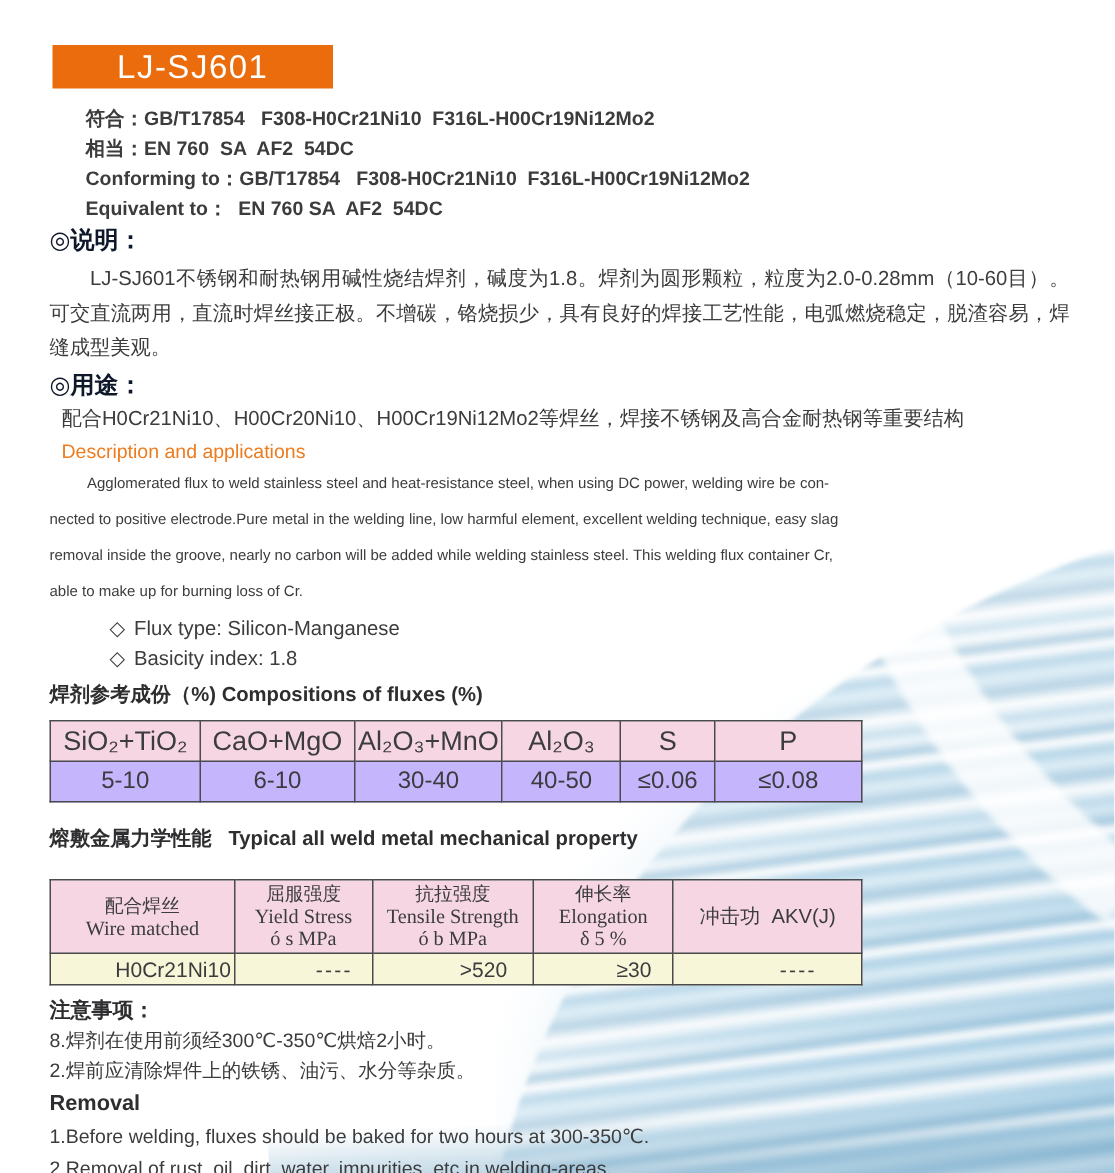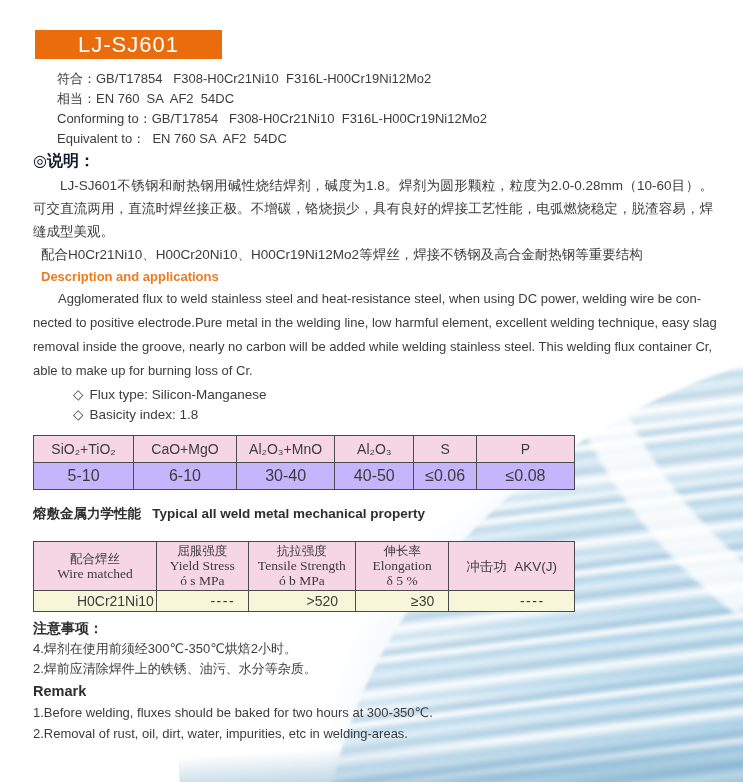--- a/index.html
+++ b/index.html
@@ -42,42 +42,42 @@
   
   .content { position:relative; z-index:1; padding:30px 30px 0 33px; }
   .pre { white-space:pre-wrap; }
 
   .title-box {
     width:187px; height:29px; background:#ea6c0c; margin-left:2px;
     display:flex; align-items:center; justify-content:center;
   }
   .title-box span { color:#ffffff; font-size:22px; letter-spacing:1px; }
 
-  .standards { margin:13px 0 0 24px; font-size:13px; line-height:14px; }
+  .standards { margin:13px 0 0 24px; font-size:13px; line-height:14px;font-weight:bold; }
   .standards div { margin-bottom:6px; }
 
   .h-orange { color:#0f172a; font-size:16px; font-weight:bold; line-height:18px; margin-top:6px; }
   .zh-para { margin-top:4px; font-size:13.5px; line-height:23px; text-indent:2em; text-align:justify; }
   .usage-line { margin:4px 0 0 8px; font-size:13.5px; line-height:15px; }
-  .desc-en-h { color:#ee7b1d; font-size:13px; line-height:14px; margin:8px 0 0 8px; font-weight:bold; }
-  .en-para { margin-top:3px; font-size:13px; }
+  .desc-en-h { color:#ee7b1d; font-size:13px; line-height:14px; margin:8px 0 0 8px; font-weight:normal; }
+  .en-para { margin-top:3px; font-size:10px; }
   .en-para div { line-height:24px; white-space:nowrap; }
   .en-para div:first-child { padding-left:25px; }
 
   .features { margin:2px 0 0 40px; font-size:13.5px; line-height:20px; }
   .features .blt { margin-right:6px; }
 
   .tbl-title { margin-top:6px; font-size:13.5px; font-weight:bold; line-height:15px; color:#2e2e30; }
   .tbl-title2 { margin-top:16px; font-size:13.5px; font-weight:bold; line-height:15px; color:#2e2e30; }
 
   table { border-collapse:collapse; width:542px; table-layout:fixed; }
   table, th, td { border:1.6px solid #4b4b4d; }
   th, td { text-align:center; vertical-align:middle; font-weight:normal; }
   .t1 { margin-top:10px; }
-  .t1 th { background:#f5d6e2; height:27px; font-size:14px; }
+  .t1 th { background:#f5d6e2; height:27px; font-size:18px; }
   .t1 td { background:#c4b5fd; height:27px; font-size:16px; }
   .t2 { margin-top:20px; }
   .t2 th { background:#f5d6e2; height:45px; padding:2px 0; }
   .t2 td { background:#f8f6d8; height:21px; font-size:14px;padding-left:41px; }
   .t2 .h-zh { display:block; font-size:12.5px; line-height:14px; }
   .t2 .h-en { display:block; font-size:13.5px; line-height:15px; white-space:pre-wrap;font-family:Liberation Serif, serif; }
   .t2 .h-one { font-size:13.5px; white-space:pre-wrap; }
   .dash { letter-spacing:1.5px; }
 
   .notes-h { margin-top:8px; font-size:14px; font-weight:bold; line-height:16px; color:#2e2e30; }
@@ -107,35 +107,37 @@
     <div class="standards">
       <div class="pre">符合：GB/T17854   F308-H0Cr21Ni10  F316L-H00Cr19Ni12Mo2</div>
       <div class="pre">相当：EN 760  SA  AF2  54DC</div>
       <div class="pre">Conforming to：GB/T17854   F308-H0Cr21Ni10  F316L-H00Cr19Ni12Mo2</div>
       <div class="pre">Equivalent to：  EN 760 SA  AF2  54DC</div>
     </div>
 
     <div class="h-orange">◎说明：</div>
     <div class="zh-para">LJ-SJ601不锈钢和耐热钢用碱性烧结焊剂，碱度为1.8。焊剂为圆形颗粒，粒度为2.0-0.28mm（10-60目）。可交直流两用，直流时焊丝接正极。不增碳，铬烧损少，具有良好的焊接工艺性能，电弧燃烧稳定，脱渣容易，焊缝成型美观。</div>
 
+    <div class="h-orange">◎用途：</div>
     <div class="usage-line">配合H0Cr21Ni10、H00Cr20Ni10、H00Cr19Ni12Mo2等焊丝，焊接不锈钢及高合金耐热钢等重要结构</div>
 
     <div class="desc-en-h">Description and applications</div>
     <div class="en-para">
       <div>Agglomerated flux to weld stainless steel and heat-resistance steel, when using DC power, welding wire be con-</div>
       <div>nected to positive electrode.Pure metal in the welding line, low harmful element, excellent welding technique, easy slag</div>
       <div>removal inside the groove, nearly no carbon will be added while welding stainless steel. This welding flux container Cr,</div>
       <div>able to make up for burning loss of Cr.</div>
     </div>
 
     <div class="features">
       <div><span class="blt">◇</span><span>Flux type: Silicon-Manganese</span></div>
       <div><span class="blt">◇</span><span>Basicity index: 1.8</span></div>
     </div>
 
+    <div class="tbl-title pre">焊剂参考成份（%) Compositions of fluxes (%)</div>
 
     <table class="t1">
       <colgroup>
         <col style="width:18.5%">
           <col style="width:19%">
           <col style="width:18.2%">
         <col style="width:14.6%">
           <col style="width:11.6%">
           <col style="width:18.1%">
       </colgroup>
@@ -198,21 +200,21 @@
         <td>H0Cr21Ni10</td>
         <td class="dash">----</td>
         <td>&gt;520</td>
         <td>≥30</td>
         <td class="dash">----</td>
       </tr>
     </tbody>
       </table>
 
     <div class="notes-h">注意事项：</div>
-    <div class="notes-i">4.焊剂在使用前须经300℃-350℃烘焙2小时。</div>
+    <div class="notes-i">8.焊剂在使用前须经300℃-350℃烘焙2小时。</div>
     <div class="notes-i">2.焊前应清除焊件上的铁锈、油污、水分等杂质。</div>
 
-    <div class="remark-h">Remark</div>
+    <div class="remark-h">Removal</div>
     <div class="remark-i">1.Before welding, fluxes should be baked for two hours at 300-350℃.</div>
     <div class="remark-i">2.Removal of rust, oil, dirt, water, impurities, etc in welding-areas.</div>
 
   </div>
 </div>
 
 </body></html>

